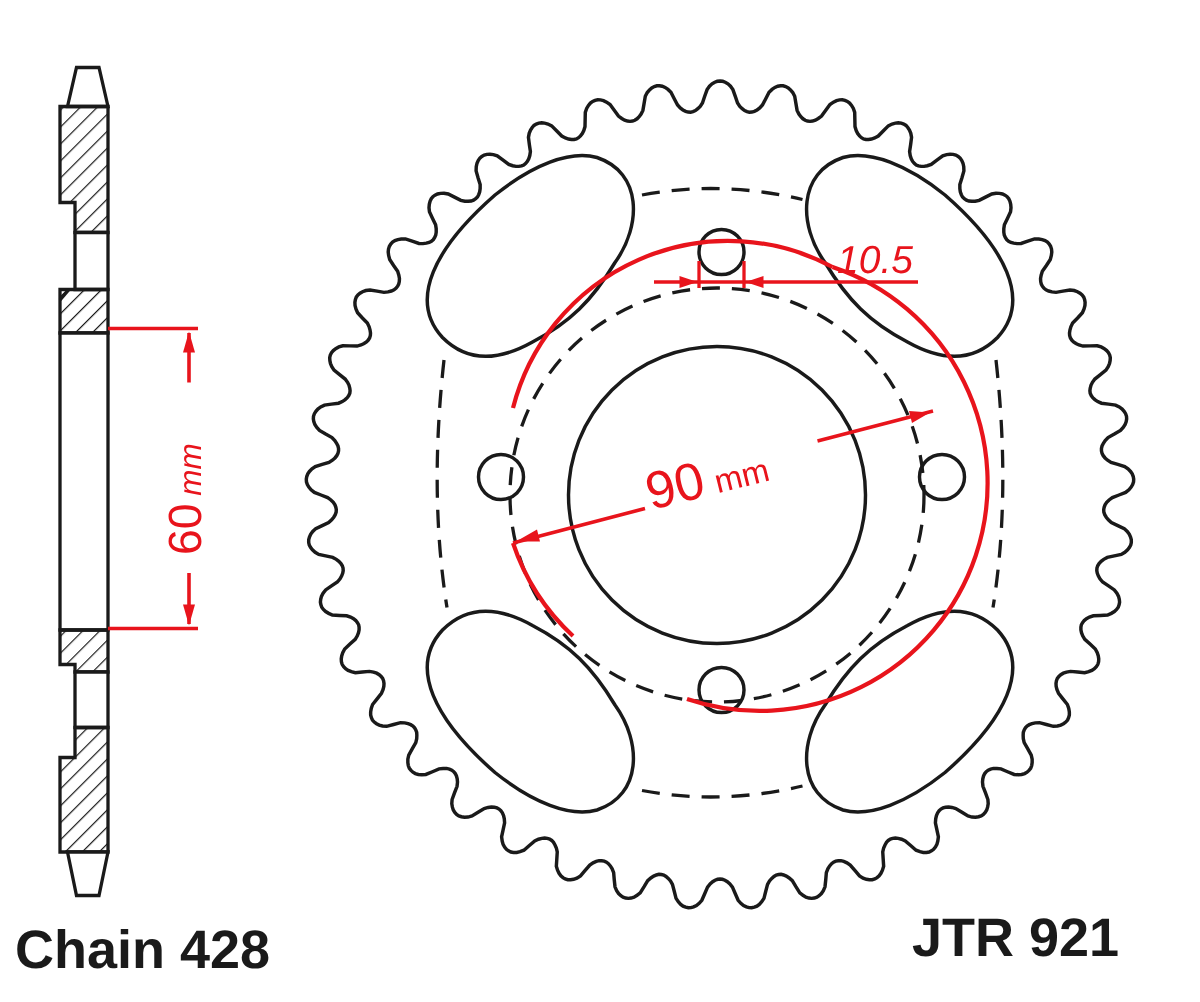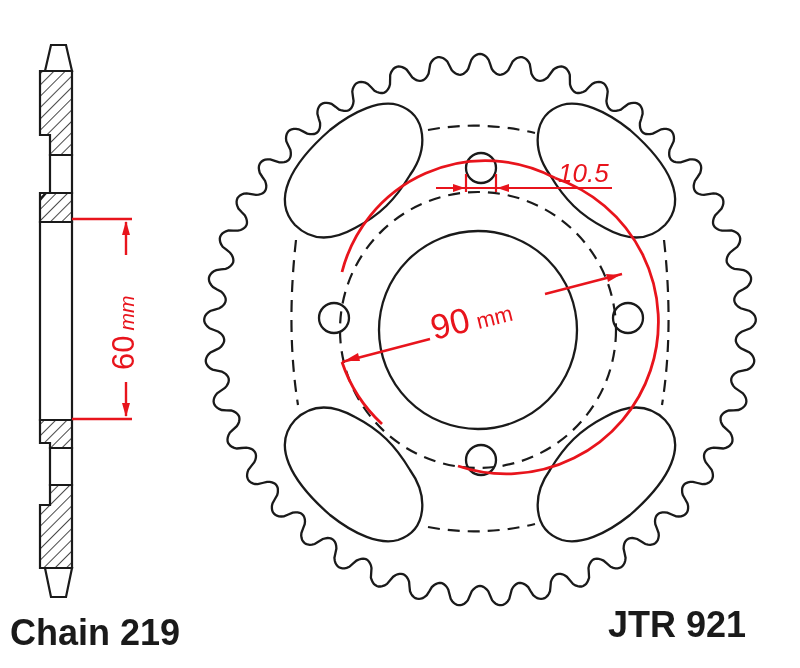--- a/index.html
+++ b/index.html
@@ -99,14 +99,14 @@
       <line x1="436" y1="188" x2="612" y2="188"></line>
       <line x1="466" y1="174" x2="466" y2="192"></line>
       <line x1="496" y1="174" x2="496" y2="192"></line>
       <polygon points="465,188 453,184 453,192" stroke="none"></polygon>
       <polygon points="497,188 509,184 509,192" stroke="none"></polygon>
     </g>
     <text class="red-text" x="558" y="182" font-size="26" font-style="italic">10.5</text>
   </g>
 </svg>
 
-<div id="chain-label" class="label">Chain 219</div>
+<div id="chain-label" class="label">Chain 428</div>
 <div id="part-label" class="label">JTR 921</div>
 
 </body></html>

